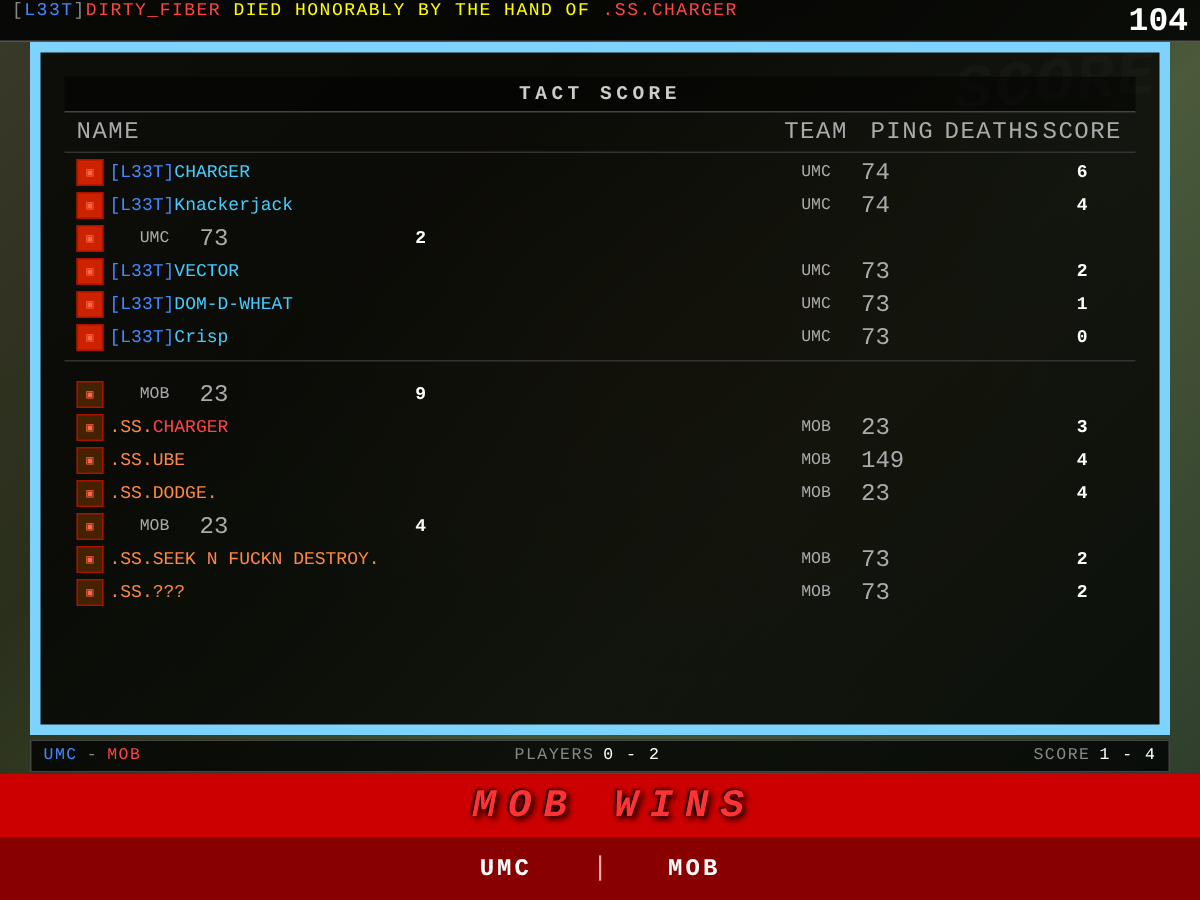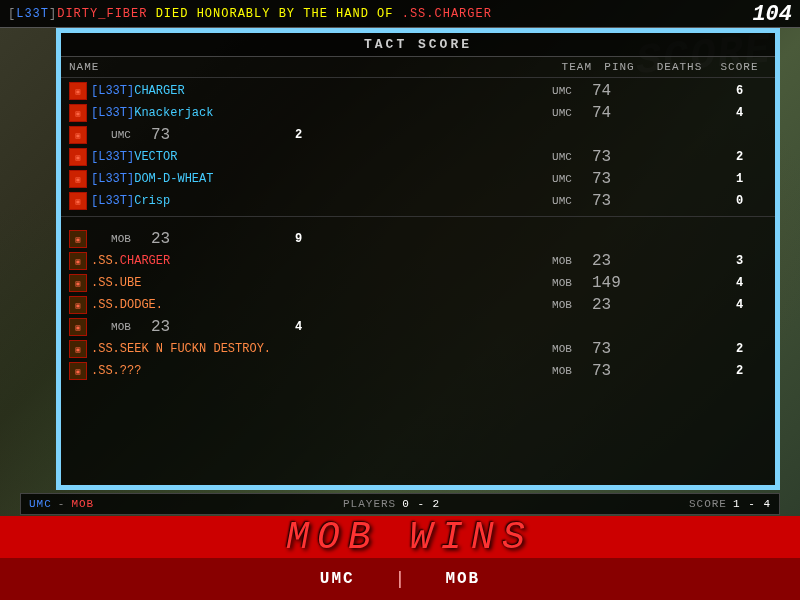--- a/index.html
+++ b/index.html
@@ -32,21 +32,20 @@
         radial-gradient(ellipse at 20% 70%, rgba(40,60,30,0.5) 0%, transparent 40%);
     }
 
     
     #top-bar {
       position: absolute;
       top: 0; left: 0; right: 0;
       height: 28px;
       background: rgba(0,0,0,0.85);
       display: flex;
-      align-items: center;
       padding: 0 8px;
       z-index: 10;
       border-bottom: 1px solid #555;
     }
 
     #top-bar-text {
       font-size: 12px;
       color: #aaa;
       letter-spacing: 1px;
       text-transform: uppercase;
@@ -58,59 +57,57 @@
     #top-bar-text .killed-by { color: #ffff00; }
 
     #score-badge {
       position: absolute;
       top: 2px;
       right: 8px;
       font-size: 22px;
       font-weight: bold;
       color: #ffffff;
       z-index: 11;
-      font-style: italic;
     }
 
     
     #scoreboard {
       position: absolute;
       top: 28px;
       left: 20px;
       right: 20px;
       bottom: 110px;
       background: rgba(0, 0, 0, 0.75);
-      border: 5px solid #7dd3fc;
+      border: 7px solid #7dd3fc;
       z-index: 5;
-      padding: 0;
-      margin-left: 36px;
+      padding: 16px;
     }
 
     #scoreboard-title {
       text-align: center;
       color: #cccccc;
       font-size: 13px;
       font-weight: bold;
       letter-spacing: 3px;
       padding: 4px 0;
       border-bottom: 1px solid #444;
       background: rgba(0,0,0,0.5);
     }
 
     #scoreboard-header {
       display: flex;
       padding: 4px 8px;
-      font-size: 11px;
+      font-size: 16px;
       color: #aaaaaa;
       letter-spacing: 1px;
       border-bottom: 1px solid #333;
     }
 
     .col-name { flex: 1; }
-    .col-team { width: 60px; text-align: right; }
+    .col-team { width: 60px; text-align: center; }
     .col-ping { width: 55px; text-align: center; }
     .col-deaths { width: 65px; text-align: center; }
     .col-score { width: 55px; text-align: center; }
 
     .team-section {
       padding: 2px 0;
     }
 
     .player-row {
       display: flex;
@@ -186,22 +183,22 @@
       left: 0; right: 0;
       height: 42px;
       background: #cc0000;
       display: flex;
       align-items: center;
       justify-content: center;
       z-index: 7;
     }
 
     #win-text {
-      font-size: 38px;
-      font-weight: normal;
+      font-size: 26px;
+      font-weight: bold;
       color: #ff3333;
       letter-spacing: 8px;
       text-shadow: 2px 2px 4px #000, -1px -1px 2px #000;
       font-style: italic;
       padding-left: 19px;
     }
 
     
     #team-tabs {
       position: absolute;

